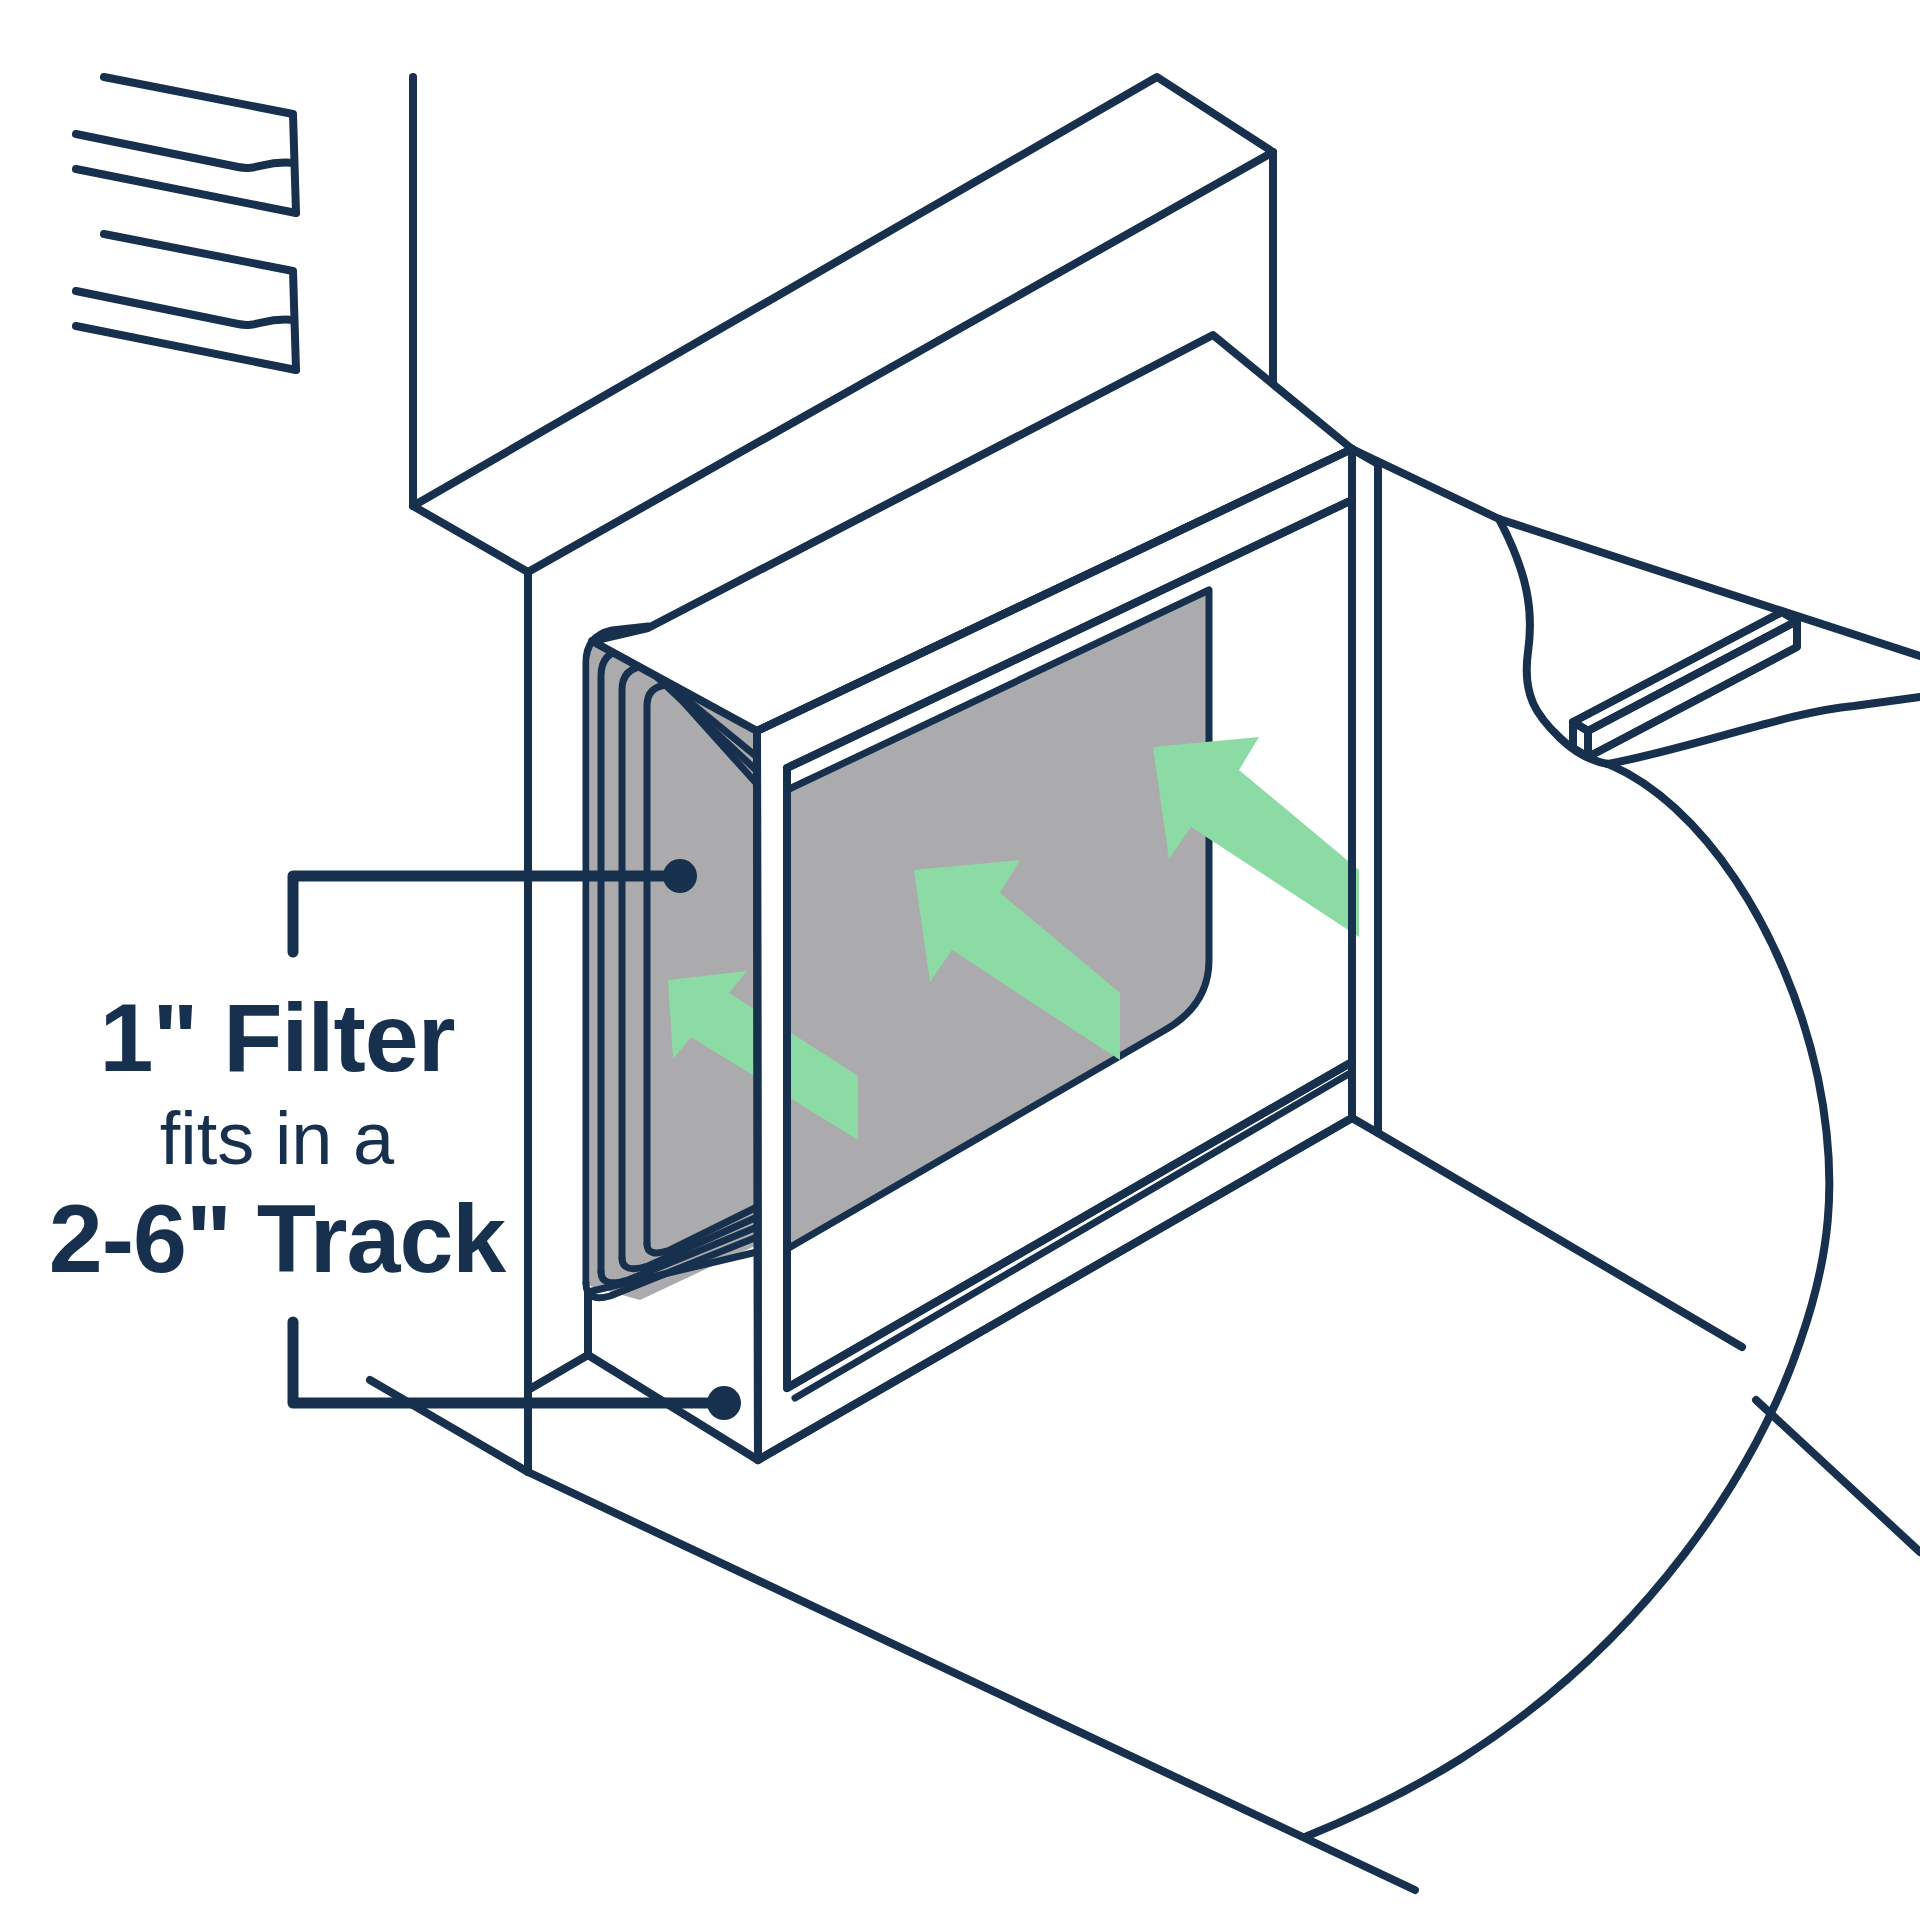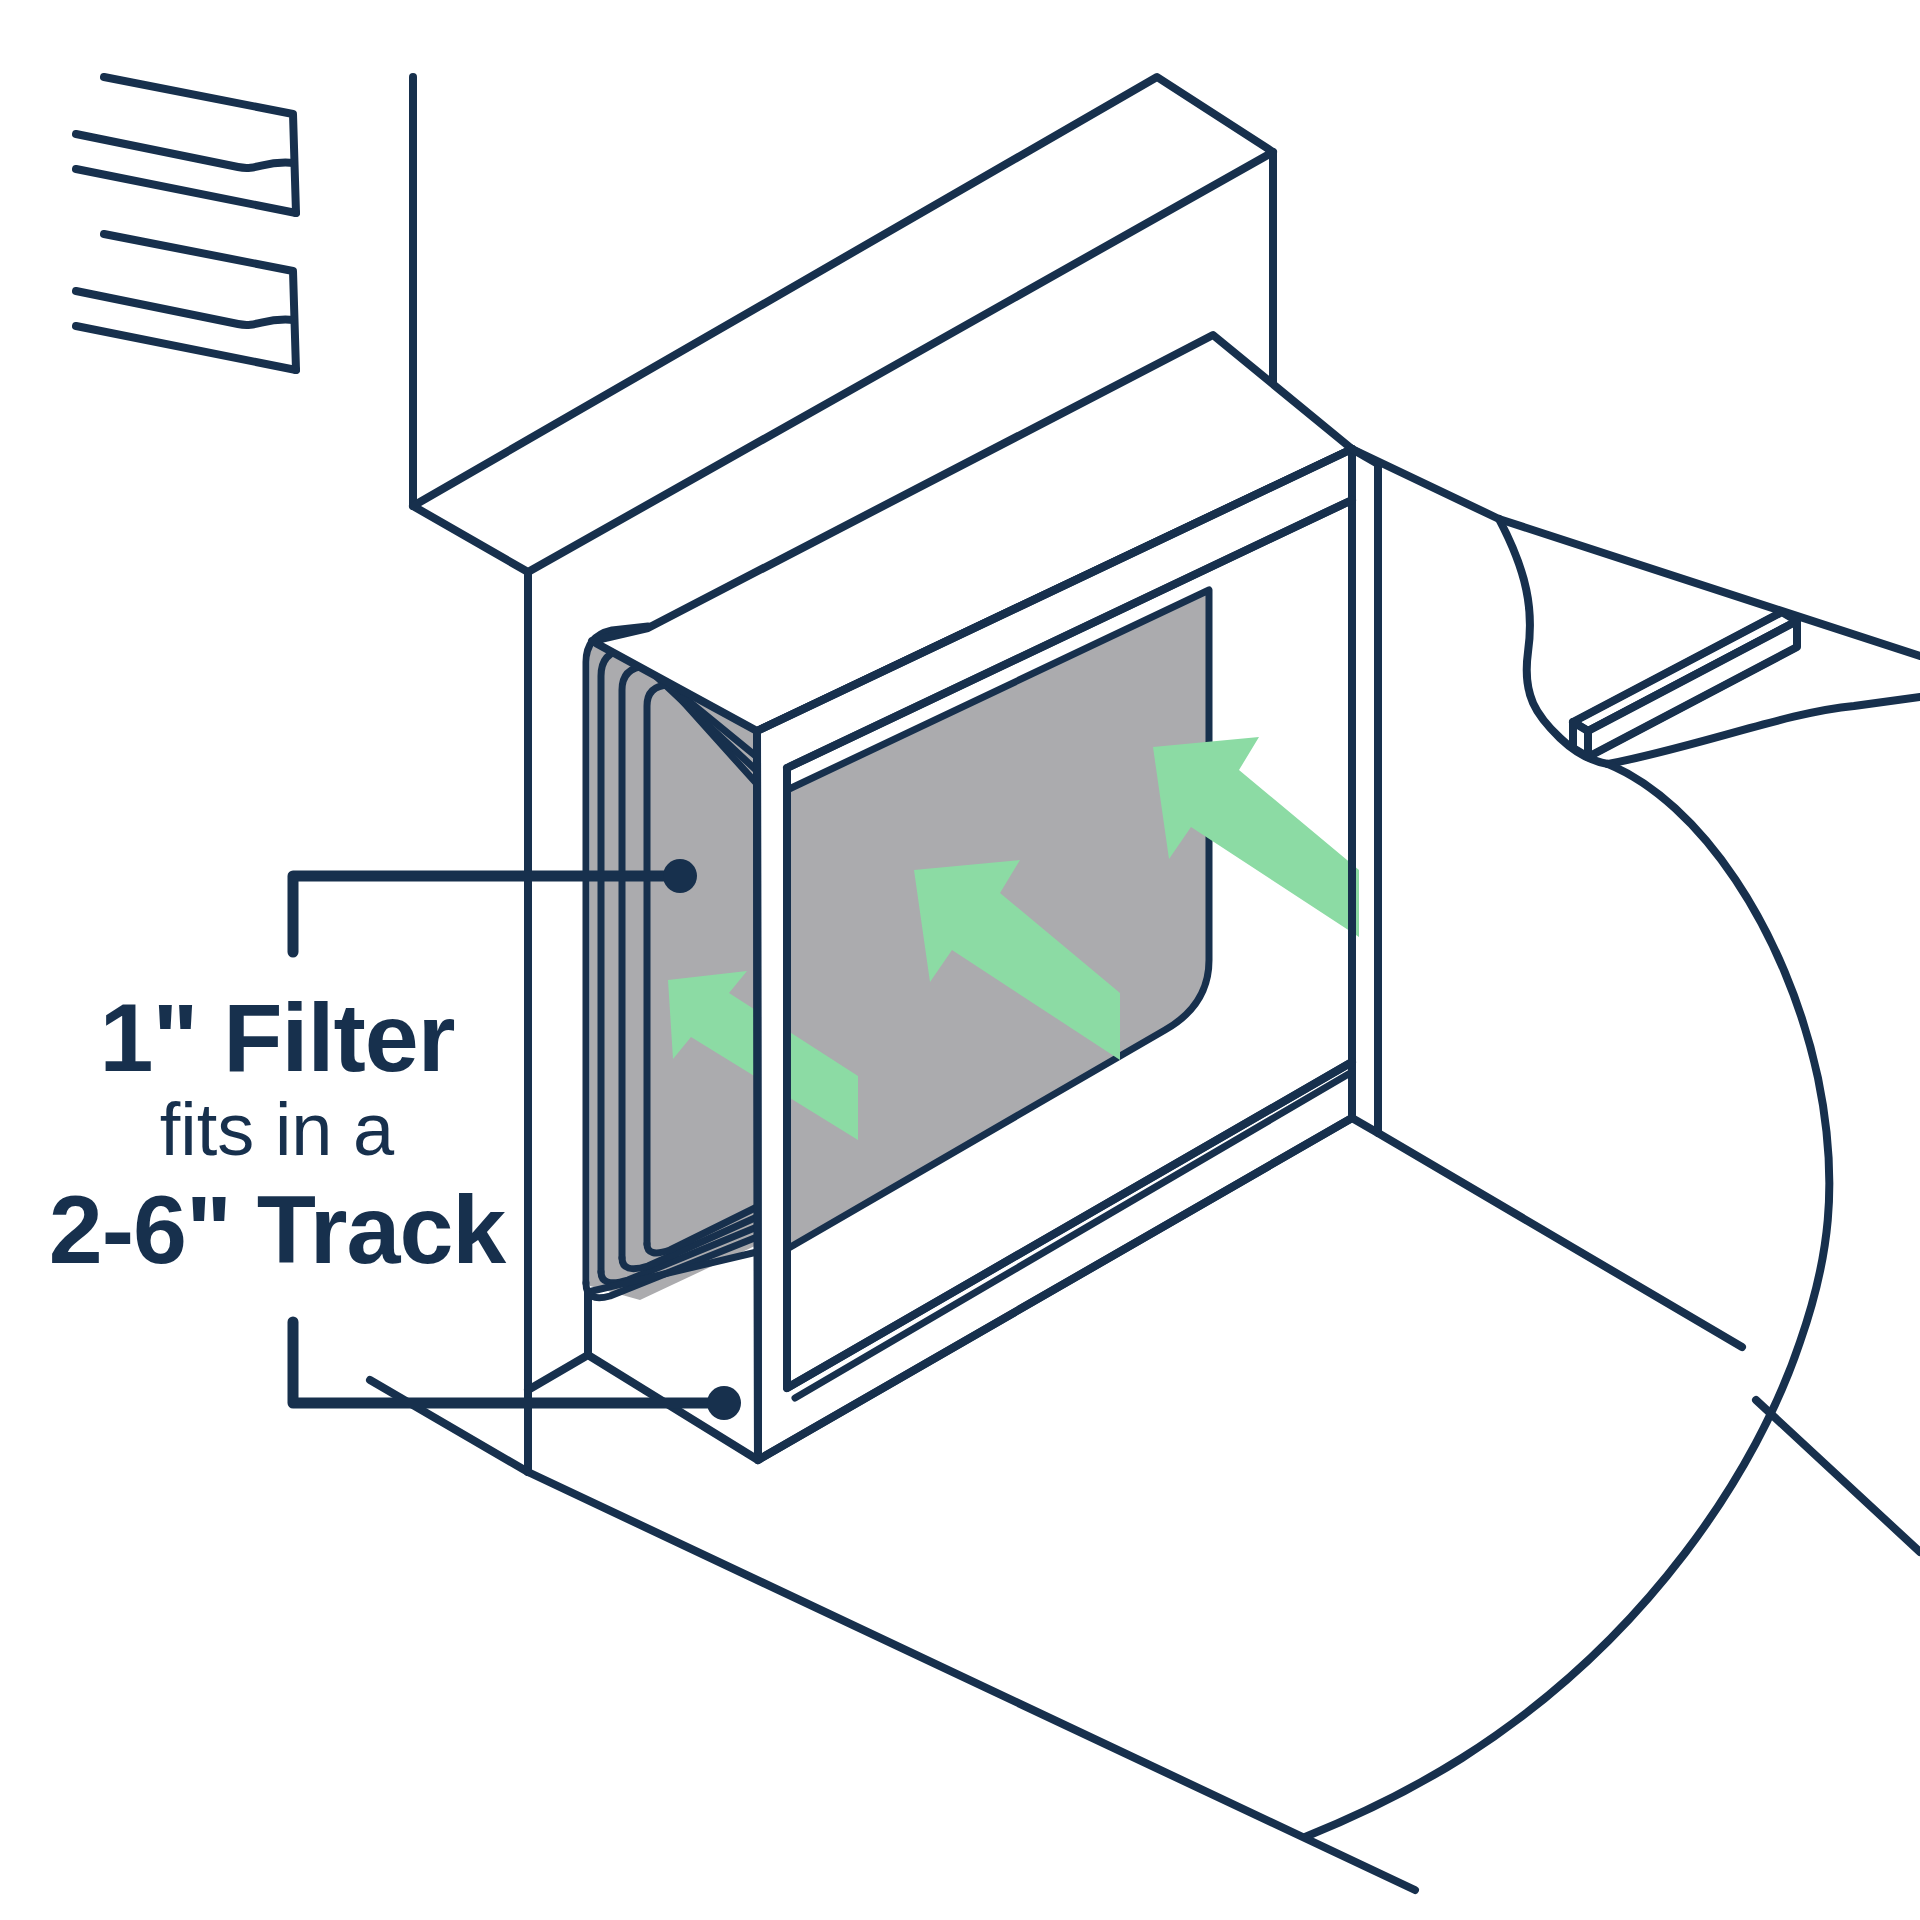--- a/index.html
+++ b/index.html
@@ -8,21 +8,21 @@
   #art{position:absolute;left:0;top:0;width:1920px;height:1920px;}
   .ln{fill:none;stroke:#17304d;stroke-width:8;stroke-linecap:round;stroke-linejoin:round;}
   .ln-thin{fill:none;stroke:#17304d;stroke-width:7;stroke-linecap:round;stroke-linejoin:round;}
   .ln-call{fill:none;stroke:#17304d;stroke-width:11;stroke-linecap:round;stroke-linejoin:round;}
   .fill-white{fill:#ffffff;stroke:#17304d;stroke-width:8;stroke-linejoin:round;}
   .fill-gray{fill:#ababae;stroke:none;}
   .fill-green{fill:#8cdba4;stroke:none;}
   .dot{fill:#17304d;stroke:none;}
   #label-block{position:absolute;left:37px;top:985px;width:480px;text-align:center;color:#17304d;}
   .label-big{font-size:97px;font-weight:700;line-height:1.1;letter-spacing:-1px;}
-  .label-small{font-size:74px;font-weight:400;line-height:1.0;margin:1px 0 10px 0;}
+  .label-small{font-size:74px;font-weight:400;line-height:1.0;margin:10px 0 10px 0;}
 </style>
 </head>
 <body>
 
 <div id="stage">
 
   <svg id="art" viewBox="0 0 1920 1920">
 
     <g>
       <path class="ln" d="M 104,77 L 293,114 L 296,213"></path>

